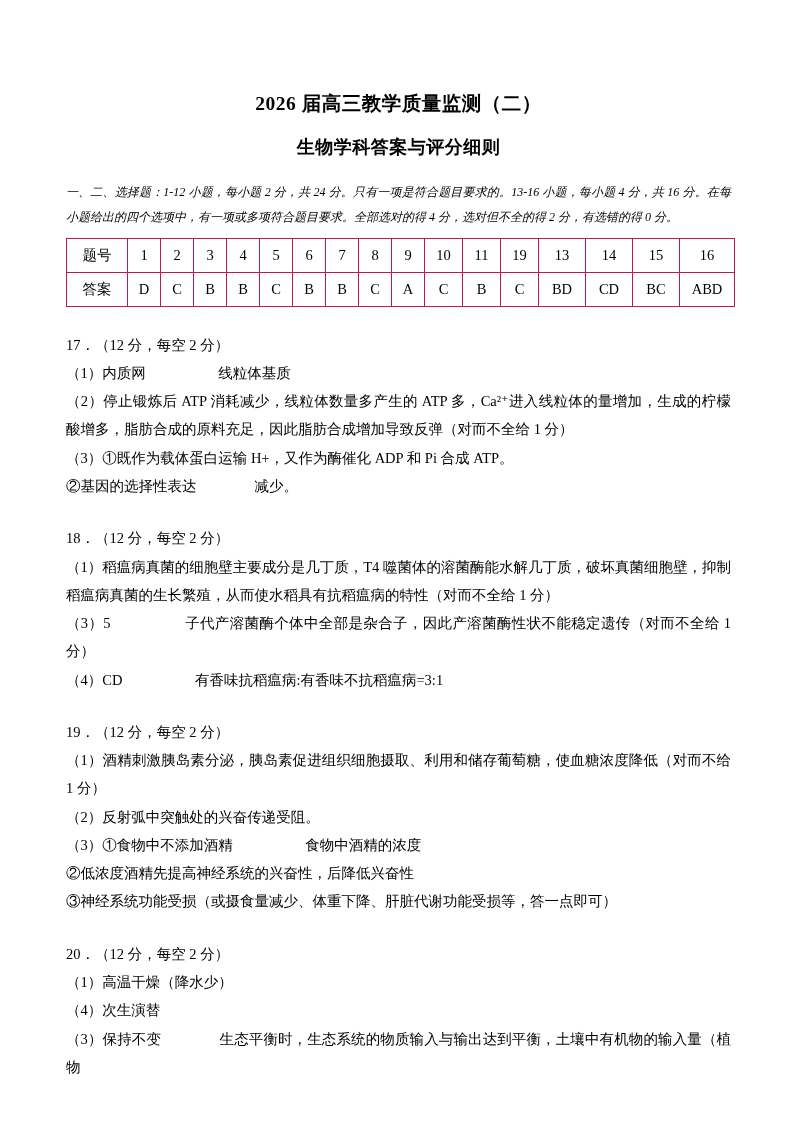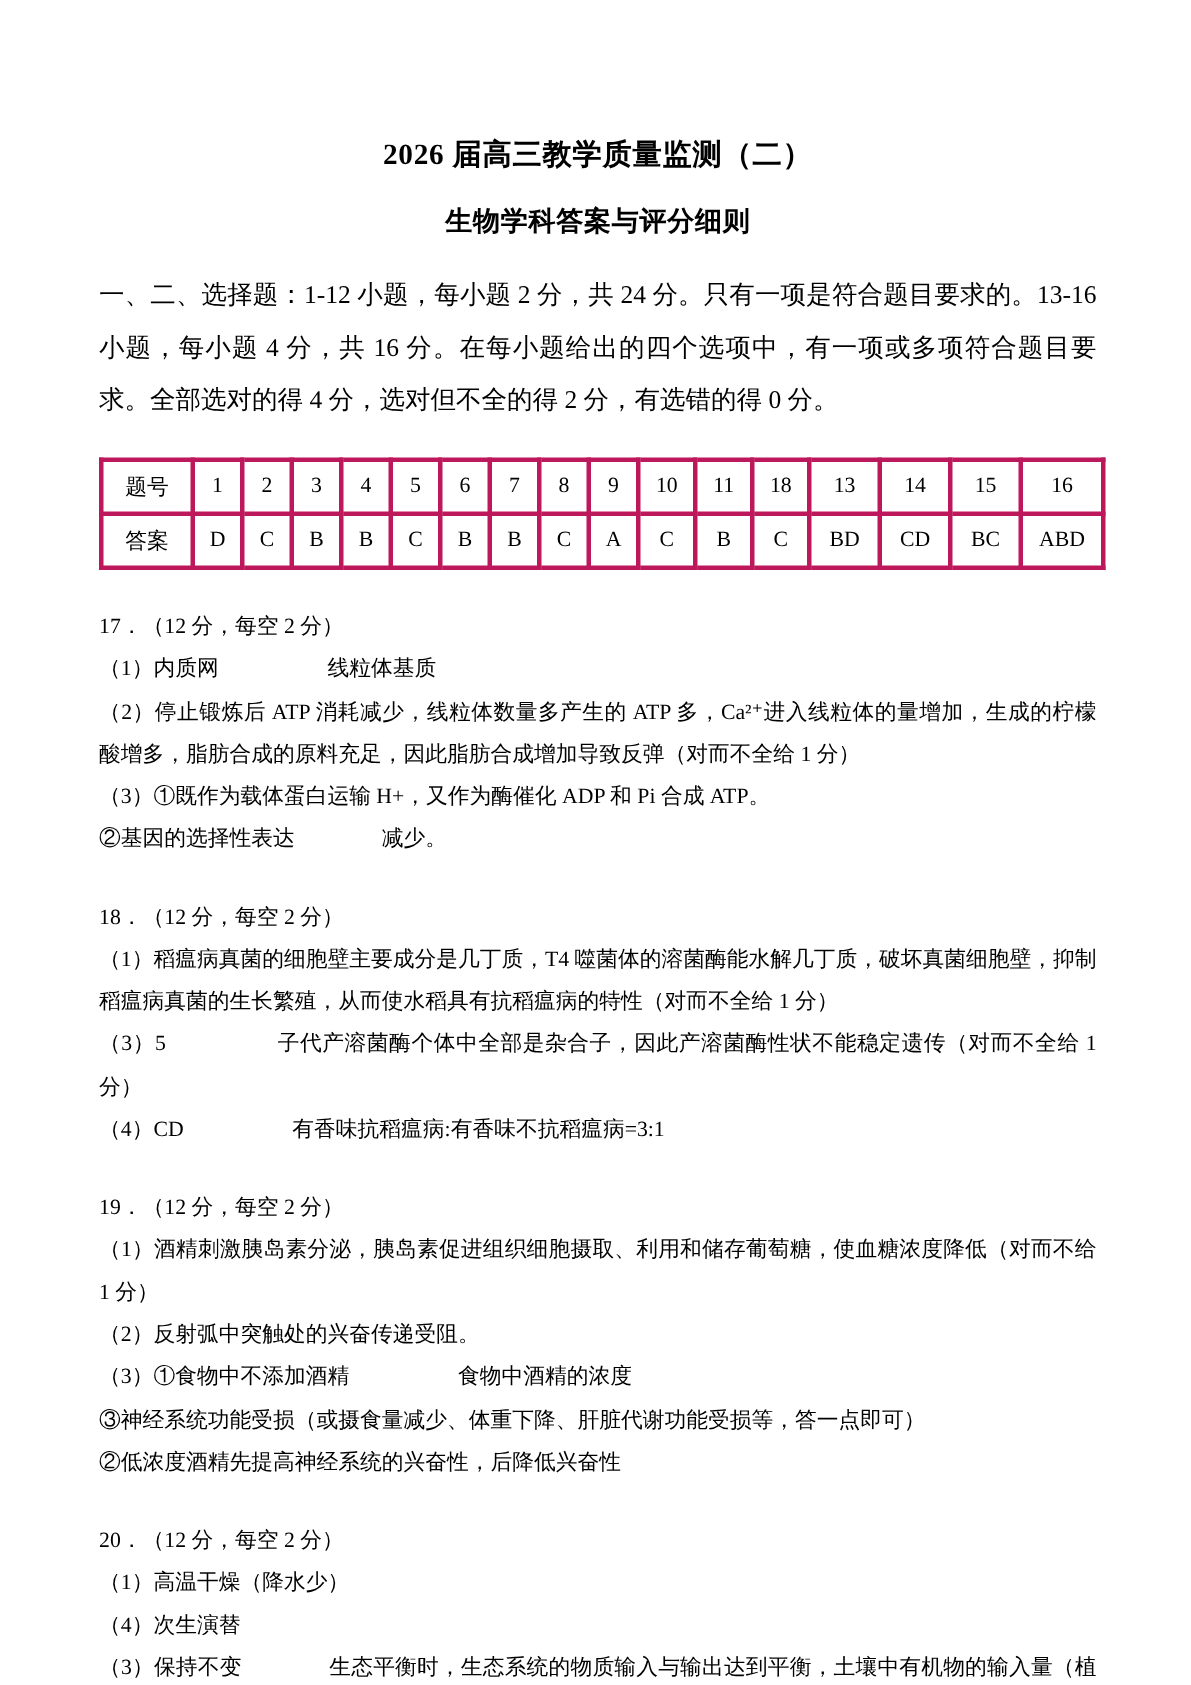--- a/index.html
+++ b/index.html
@@ -38,34 +38,35 @@
   }
   .title-sub {
     text-align: center;
     font-size: 18px;
     font-weight: bold;
     letter-spacing: 0.5px;
     margin: 0 0 20px 0;
     line-height: 1.4;
   }
   .intro {
-    font-size: 17px;
+    font-size: 12px;
     line-height: 2.05;
     text-align: justify;
     text-justify: inter-ideograph;
-    margin: 0 0 20px 0;
+    margin: 0 0 8px 0;
+    font-style: italic;
   }
   table.answers {
     border-collapse: collapse;
     width: 665px;
     margin: 6px 0 2px 0;
     table-layout: fixed;
   }
   table.answers td {
-    border: 3px solid #be185d;
+    border: 1px solid #be185d;
     text-align: center;
     vertical-align: middle;
     font-size: 14.5px;
     height: 33px;
     padding: 0;
   }
   table.answers td.hdr {
     font-weight: normal;
   }
   .qblock {
@@ -119,21 +120,21 @@
           <td>2</td>
           <td>3</td>
           <td>4</td>
           <td>5</td>
           <td>6</td>
           <td>7</td>
           <td>8</td>
           <td>9</td>
           <td>10</td>
           <td>11</td>
-          <td>18</td>
+          <td>19</td>
           <td>13</td>
           <td>14</td>
           <td>15</td>
           <td>16</td>
         </tr>
         <tr>
           <td class="hdr">答案</td>
           <td>D</td>
           <td>C</td>
           <td>B</td>
@@ -167,22 +168,22 @@
       <div class="line">（1）稻瘟病真菌的细胞壁主要成分是几丁质，T4 噬菌体的溶菌酶能水解几丁质，破坏真菌细胞壁，抑制稻瘟病真菌的生长繁殖，从而使水稻具有抗稻瘟病的特性（对而不全给 1 分）</div>
       <div class="line">（3）5　　　　　子代产溶菌酶个体中全部是杂合子，因此产溶菌酶性状不能稳定遗传（对而不全给 1 分）</div>
       <div class="line">（4）CD　　　　　有香味抗稻瘟病:有香味不抗稻瘟病=3:1</div>
     </div>
 
     <div class="qblock">
       <div class="line qhead">19．（12 分，每空 2 分）</div>
       <div class="line">（1）酒精刺激胰岛素分泌，胰岛素促进组织细胞摄取、利用和储存葡萄糖，使血糖浓度降低（对而不给 1 分）</div>
       <div class="line">（2）反射弧中突触处的兴奋传递受阻。</div>
       <div class="line">（3）①食物中不添加酒精　　　　　食物中酒精的浓度</div>
+      <div class="line">②低浓度酒精先提高神经系统的兴奋性，后降低兴奋性</div>
       <div class="line">③神经系统功能受损（或摄食量减少、体重下降、肝脏代谢功能受损等，答一点即可）</div>
-      <div class="line">②低浓度酒精先提高神经系统的兴奋性，后降低兴奋性</div>
     </div>
 
     <div class="qblock">
       <div class="line qhead">20．（12 分，每空 2 分）</div>
       <div class="line">（1）高温干燥（降水少）</div>
       <div class="line">（4）次生演替</div>
       <div class="line">（3）保持不变　　　　生态平衡时，生态系统的物质输入与输出达到平衡，土壤中有机物的输入量（植物</div>
     </div>
 
   </div>

